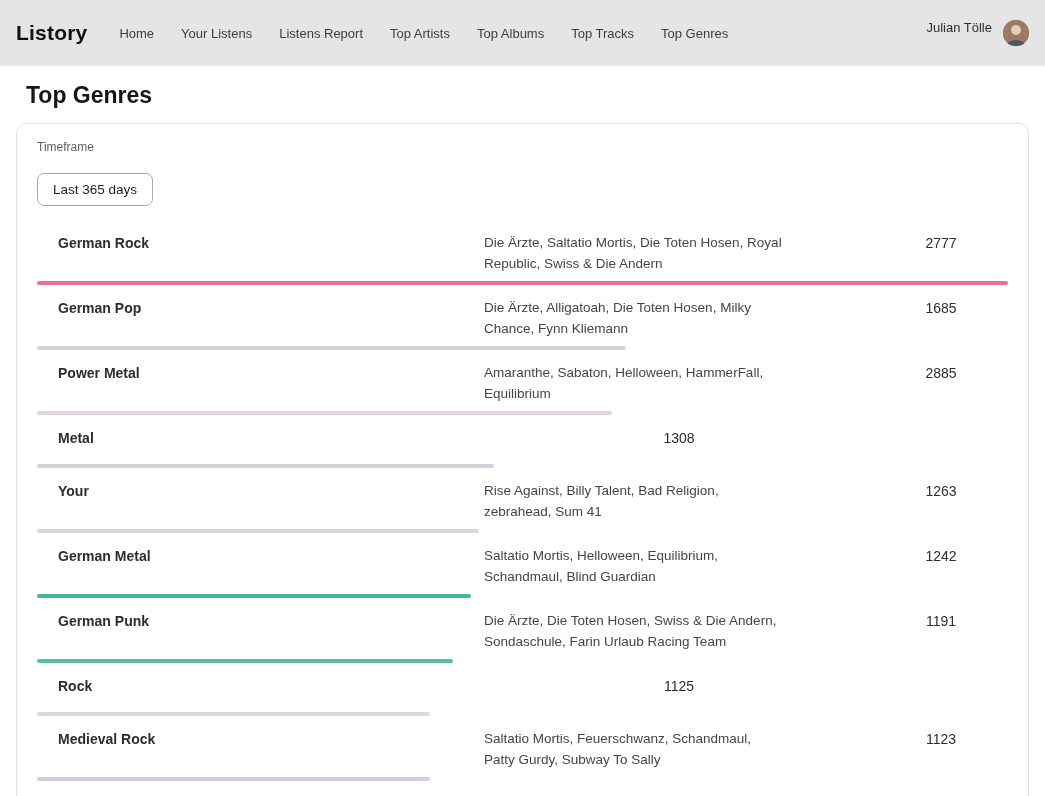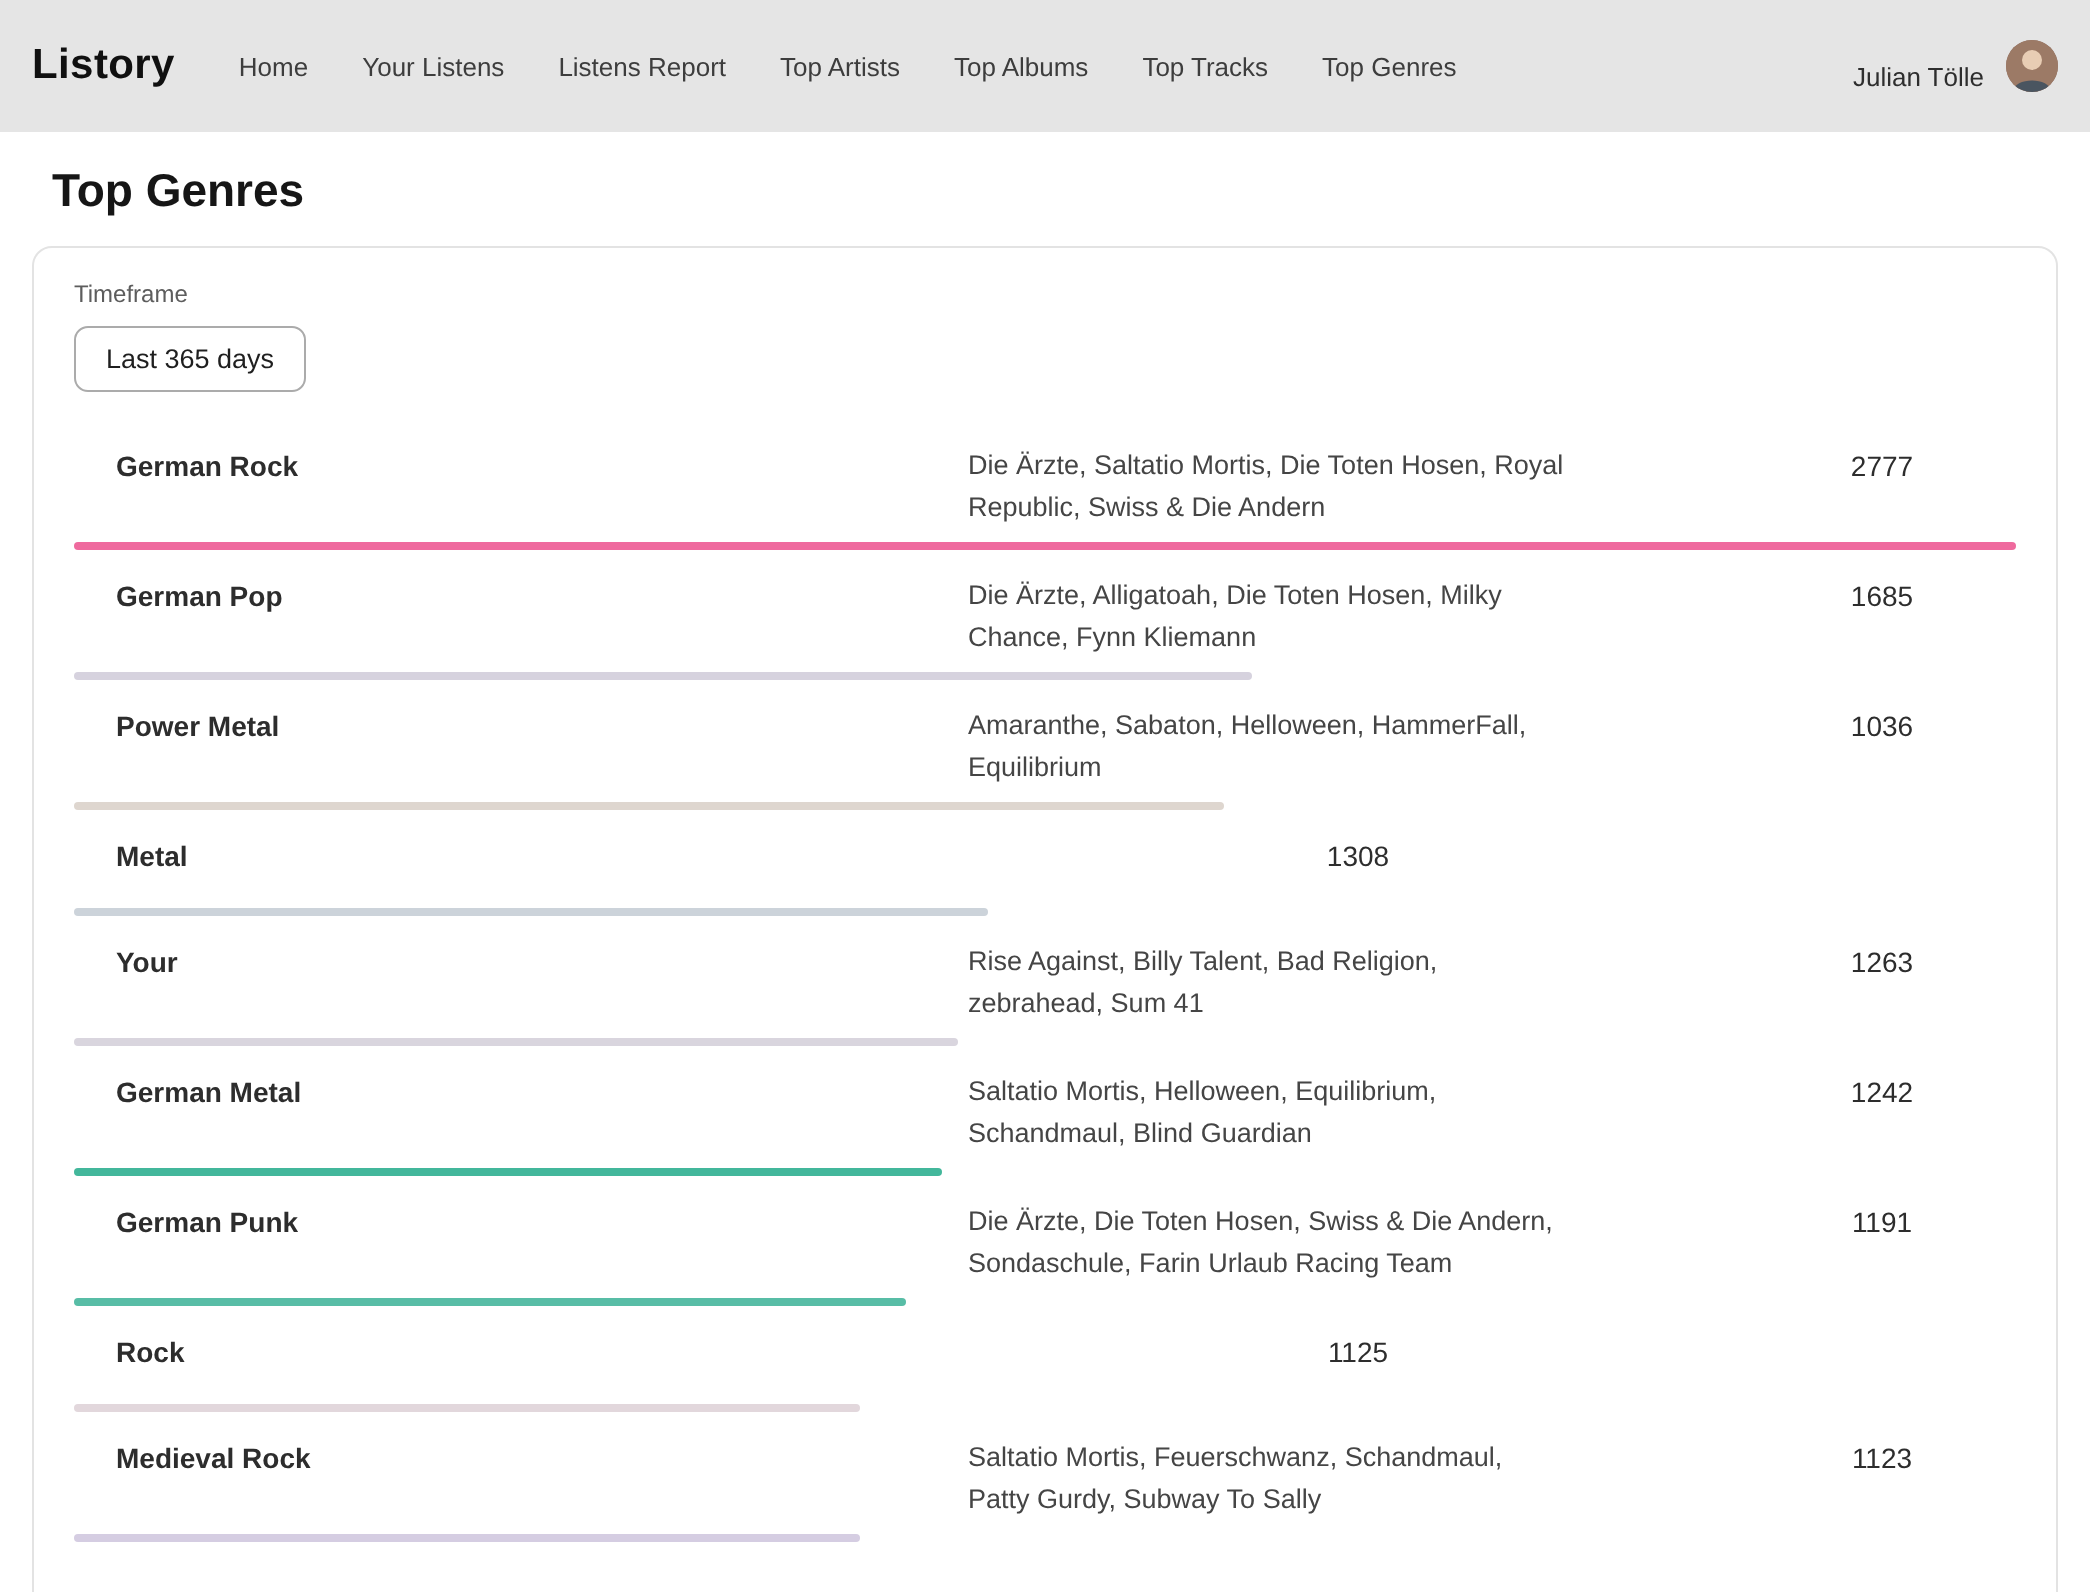--- a/index.html
+++ b/index.html
@@ -16,38 +16,38 @@
   }
   .brand {
     font-size:21px; font-weight:700; color:#101010;
     margin-right:32px; cursor:pointer; letter-spacing:.2px;
   }
   nav { display:flex; gap:27px; }
   nav a {
     font-size:13px; color:#3d3d3d; text-decoration:none; cursor:pointer;
     white-space:nowrap;
   }
-  .nav-right { margin-left:auto; display:flex; align-items:flex-end; gap:11px; }
+  .nav-right { margin-left:auto; display:flex; align-items:flex-start; gap:11px; }
   .user-name { font-size:13px; color:#2e2e2e; }
   .avatar {
     width:26px; height:26px; border-radius:50%; overflow:hidden;
     background:#8d6e63; display:flex; align-items:center; justify-content:center;
     cursor:pointer; flex:0 0 auto;
   }
   
   h1 {
     margin:16px 0 14px; padding-left:26px;
     font-size:23px; font-weight:700; color:#161616;
   }
   .card {
     margin:0 16px; border:1px solid #e3e3e3; border-radius:10px;
     background:#fff; padding:16px 20px 0 20px; min-height:700px;
   }
   .tf-label {
-    display:block; font-size:12px; color:#5d5d5d; margin-bottom:9px;
+    display:block; font-size:12px; color:#5d5d5d; margin-bottom:19px;
   }
   .tf-select {
     display:inline-block; padding:8px 15px;
     border:1px solid #ababab; border-radius:7px;
     font-size:13.5px; color:#1f1f1f; cursor:pointer; background:#fff;
   }
   .rows { margin-top:18px; }
   .row {
     position:relative; display:grid;
     grid-template-columns:447px minmax(0,1fr) 134px;
@@ -113,21 +113,21 @@
     <div class="row">
       <div class="genre">German Pop</div>
       <div class="artists">Die Ärzte, Alligatoah, Die Toten Hosen, Milky Chance, Fynn Kliemann</div>
       <div class="count">1685</div>
       <div class="bar" style="width: 60.677%; background: rgb(214, 210, 222);"></div>
     </div>
 
     <div class="row">
       <div class="genre">Power Metal</div>
       <div class="artists">Amaranthe, Sabaton, Helloween, HammerFall, Equilibrium</div>
-      <div class="count">1036</div>
+      <div class="count">2885</div>
       <div class="bar" style="width: 59.2006%; background: rgb(222, 214, 207);"></div>
     </div>
 
     <div class="row">
       <div class="genre">Metal</div>
       <div class="count">1308</div>
       <div class="bar" style="width: 47.1012%; background: rgb(204, 211, 218);"></div>
     </div>
 
     <div class="row">

